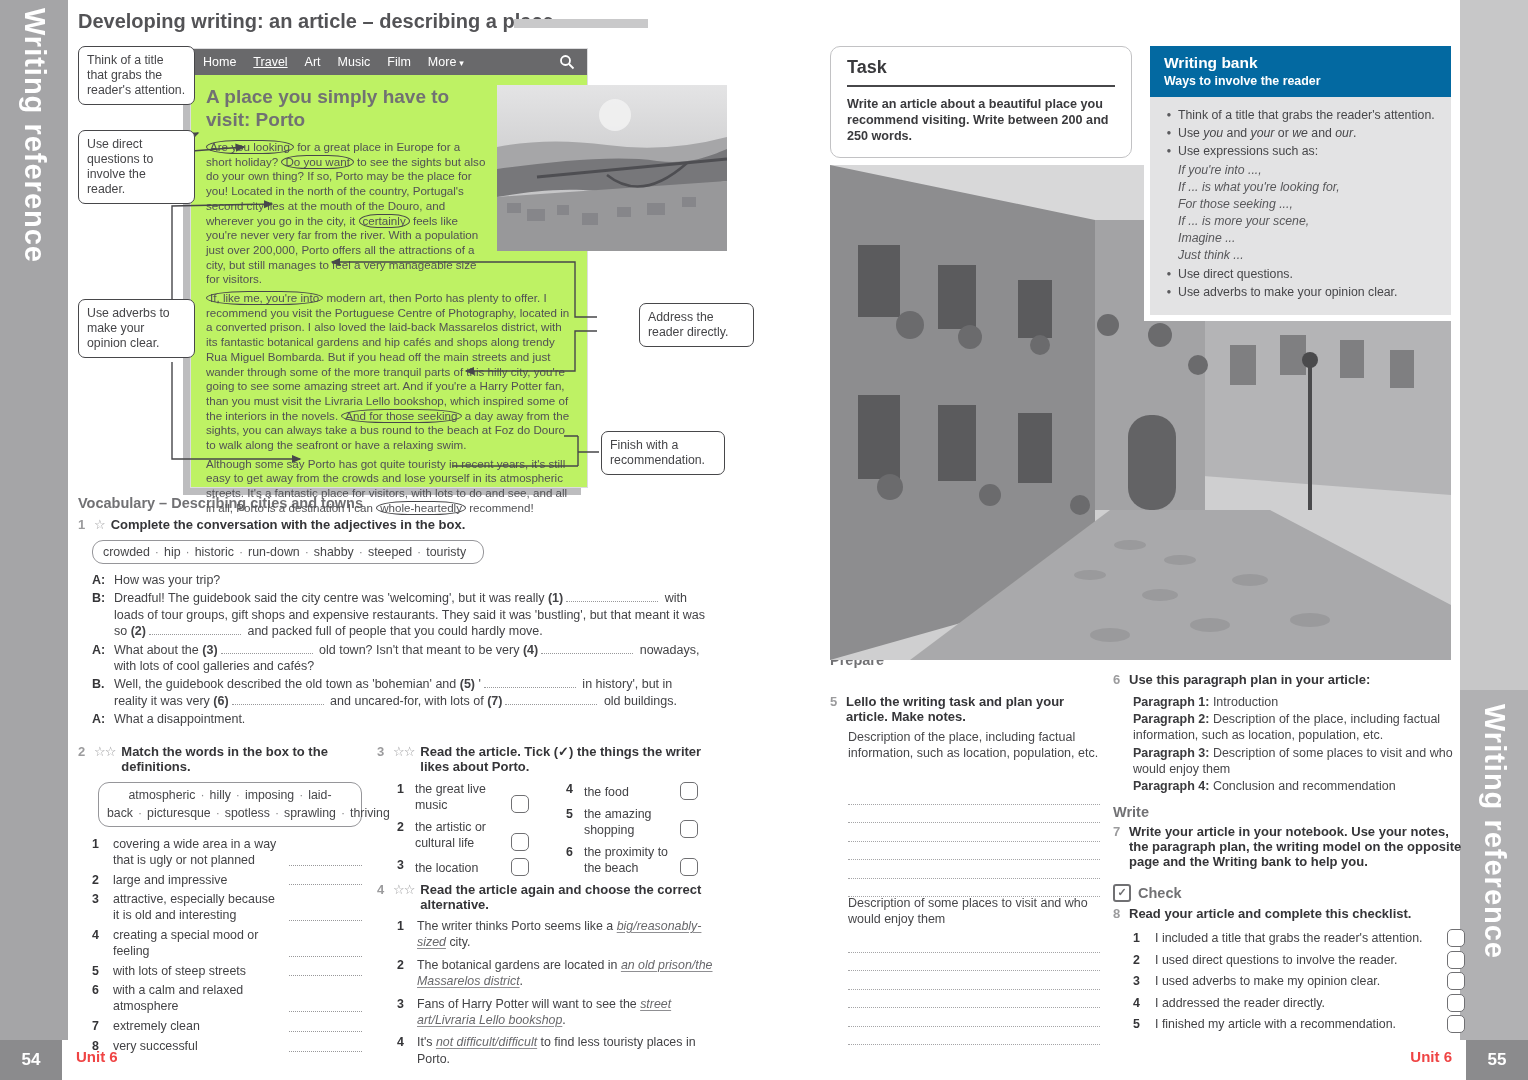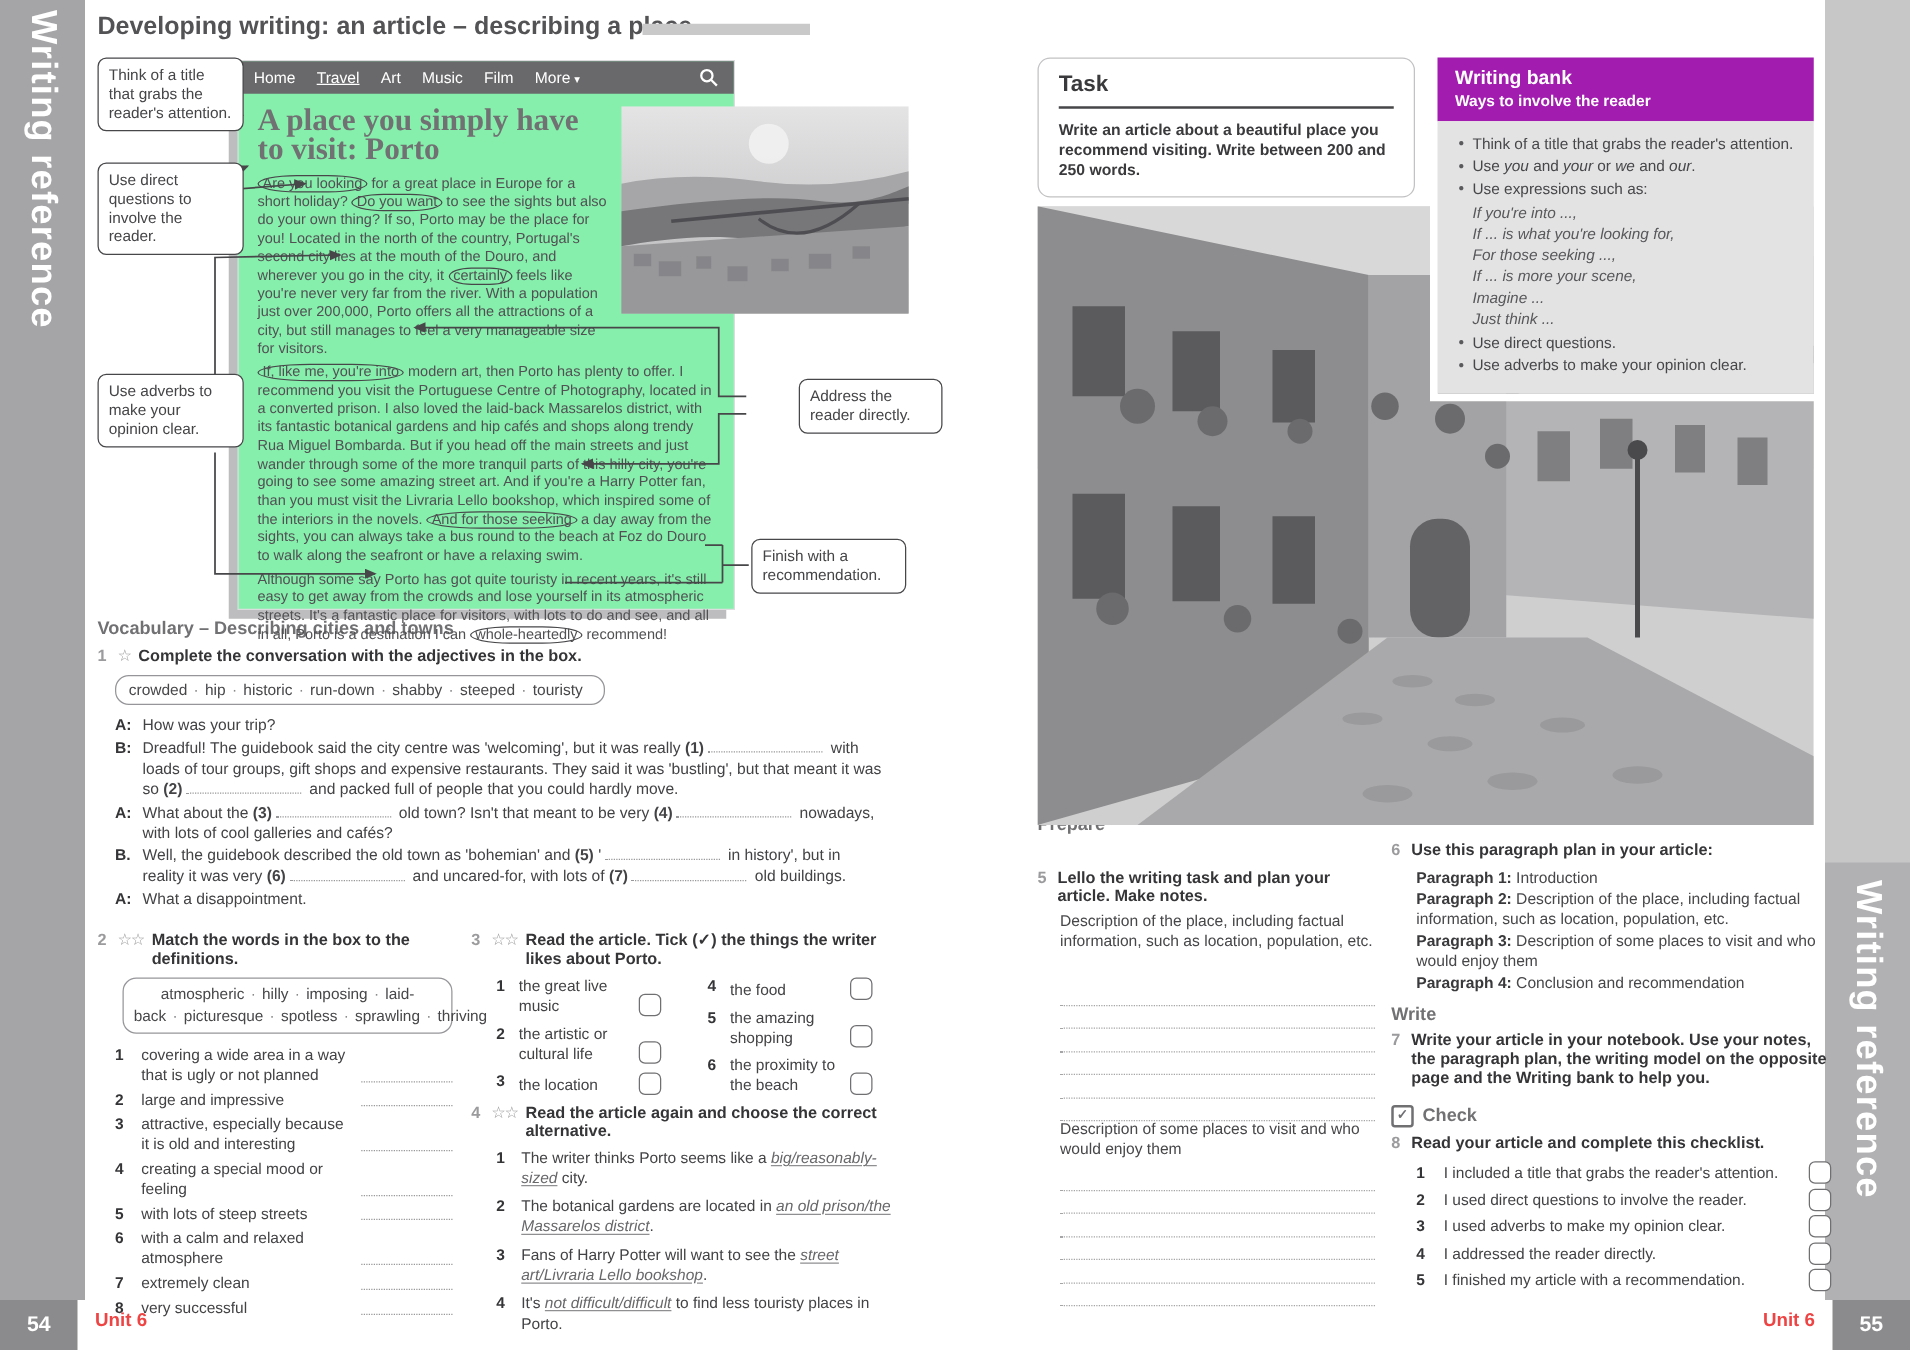--- a/index.html
+++ b/index.html
@@ -18,30 +18,30 @@
       display:flex;align-items:center;justify-content:center;top:1040px;}
   #pn-left{left:0;} #pn-right{right:0;}
   .unit{top:1048px;font-weight:bold;font-size:15px;color:#ef4444;}
   #unit-left{left:76px;} #unit-right{right:76px;}
 
   
   #main-title{left:78px;top:10px;font-size:20px;font-weight:bold;color:#535356;}
   #title-bar{left:514px;top:19px;width:134px;height:9px;background:#c9c9ca;}
 
   
-  #article-card{left:190px;top:48px;width:396px;height:438px;background:#86efac;
+  #article-card{left:190px;top:48px;width:396px;height:438px;background:#bef264;
                 border:1px solid #dcdcde;box-shadow:-7px 7px 0 #bdbdbf;z-index:3;}
   .nav{height:26px;background:#69696b;display:flex;align-items:center;color:#fff;
        font-size:12.5px;padding:0 12px;}
   #nav-items{display:flex;gap:17px;align-items:center;}
   .nav-item.active{text-decoration:underline;}
   .caret{font-size:9px;margin-left:3px;}
   #search-icon{margin-left:auto;display:flex;align-items:center;}
   .article-inner{padding:6px 11px 0 15px;}
-  #article-title{font-size:25px;line-height:23px;font-weight:bold;color:#717173;width:275px;margin:4px 0 9px 0;font-family:Liberation Serif, serif;}
+  #article-title{font-size:19px;line-height:23px;font-weight:bold;color:#717173;width:275px;margin:4px 0 9px 0;}
   .apara{font-size:11.6px;line-height:14.7px;color:#515154;margin:0 0 4px 0;}
   .apara.p1{width:280px;}
   .circ{display:inline-block;line-height:12px;border:1.3px solid #47474a;border-radius:50%/70%;
         padding:0 3px;white-space:nowrap;}
   #photo-porto{left:497px;top:85px;width:230px;height:166px;z-index:4;}
 
   
   .tip{position:absolute;background:#fff;border:1.6px solid #47474a;border-radius:7px;
        padding:6px 8px;font-size:12.3px;line-height:15px;color:#454548;z-index:6;}
   #tip-title{left:78px;top:46px;width:99px;}
@@ -90,21 +90,21 @@
   .ex4item b{width:20px;flex:none;color:#353538;}
   .alt{font-style:italic;color:#68686b;text-decoration:underline;text-decoration-color:#8f8f92;text-underline-offset:2px;}
 
   
   #task-box{left:830px;top:46px;width:268px;border:1.5px solid #c2c2c4;border-radius:10px;padding:10px 16px 12px;}
   #task-heading{font-size:18px;font-weight:bold;color:#3a3a3d;}
   #task-rule{height:2px;background:#47474a;margin:7px 0 9px;}
   #task-text{font-size:12.6px;font-weight:bold;line-height:16.2px;color:#3a3a3d;}
 
   #bank{left:1150px;top:46px;width:301px;z-index:6;box-shadow:0 0 0 6px #fff;}
-  #bank-head{background:#a21caf;color:#fff;padding:8px 14px 9px;}
+  #bank-head{background:#0369a1;color:#fff;padding:8px 14px 9px;}
   #bank-title{font-size:15.5px;font-weight:bold;}
   #bank-sub{font-size:12.4px;font-weight:bold;margin-top:2px;}
   #bank-body{background:#e3e3e4;padding:10px 12px 13px 10px;font-size:12.3px;line-height:16.2px;color:#47474a;}
   .brow{display:flex;margin-bottom:2px;}
   .bdot{flex:none;width:18px;text-align:center;font-size:8px;line-height:16px;color:#5a5a5d;}
   .btext{flex:1;}
   .bsub{margin-left:18px;font-style:italic;color:#58585b;line-height:17px;margin-bottom:2px;}
 
   #photo-street{left:830px;top:165px;width:621px;height:495px;z-index:1;}
 

